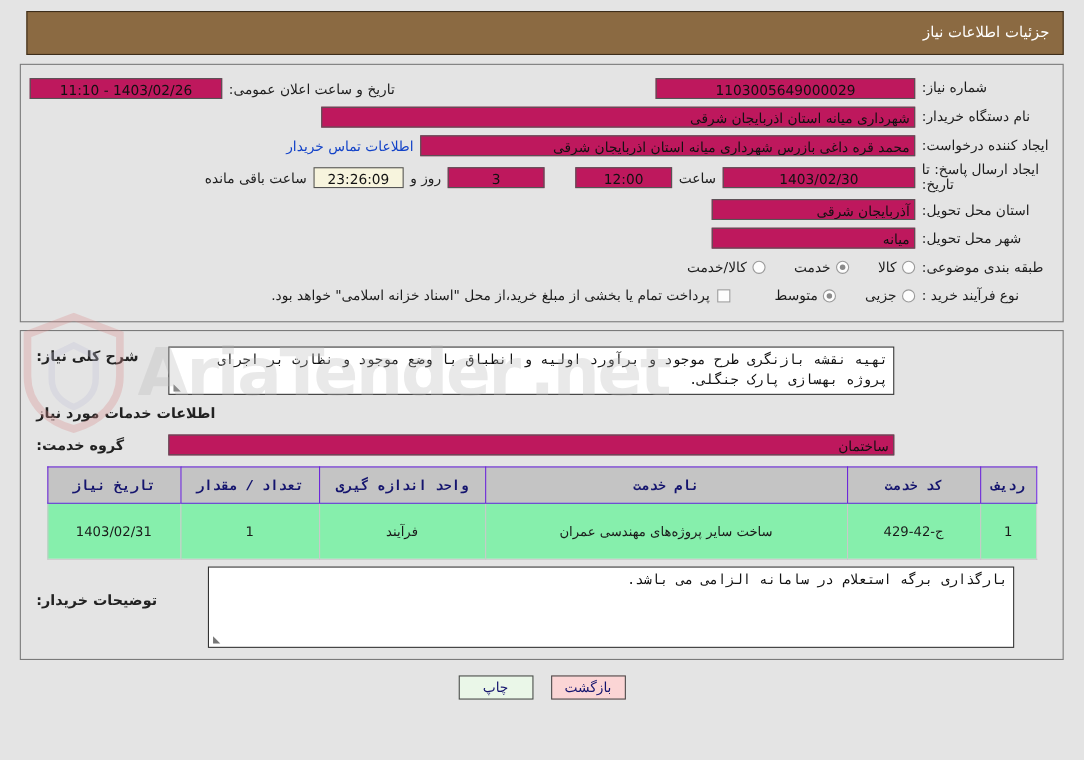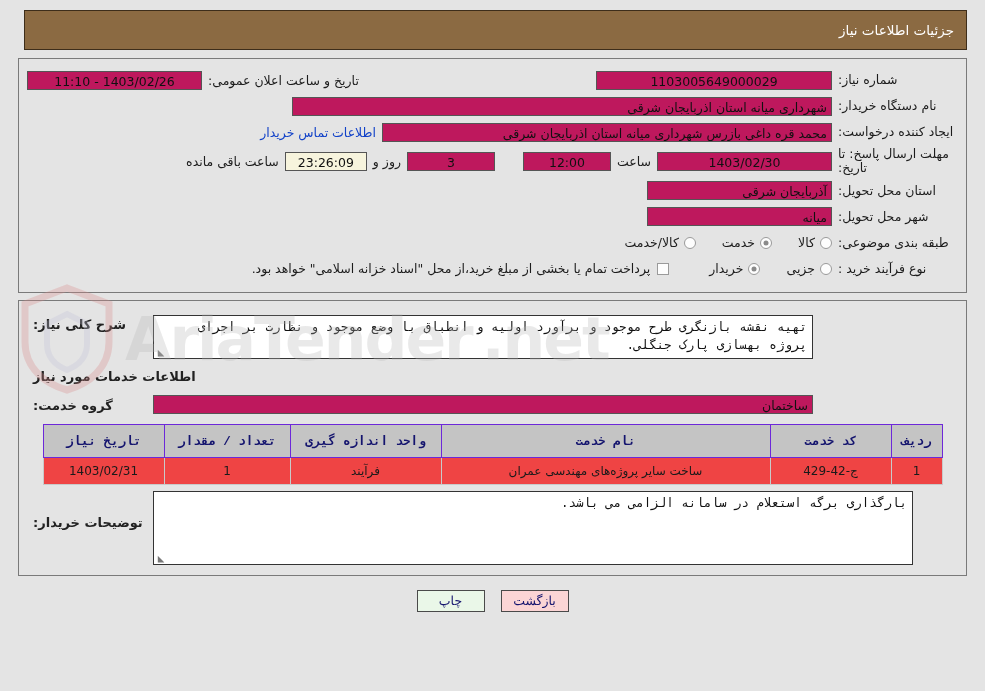--- a/index.html
+++ b/index.html
@@ -207,24 +207,24 @@
     color: #14146e;
     font-weight: bold;
     height: 28px;
     padding: 2px 5px;
     font-size: 12.5px;
     font-family: Liberation Mono, monospace;
   }
   table.grid td {
     border: 1px solid #c9c9c9;
     height: 26px;
-    padding: 0 5px;
+    padding: 12px 5px;
     text-align: center;
     color: #1a1a1a;
-    background: #ef4444;
+    background: #86efac;
   }
   td.svc-name { color: #1f6b2a; }
   td.svc-code { color: #14146e; }
   td.date-cell { color: #14146e; }
 
   
   .btn-bar {
     display: flex;
     justify-content: center;
     gap: 16px;
@@ -291,21 +291,21 @@
     <div class="fld w-org">شهرداری میانه استان اذربایجان شرقی</div>
   </div>
 
   <div class="row">
     <span class="lbl">ایجاد کننده درخواست:</span>
     <div class="fld w-person">محمد قره داغی بازرس شهرداری میانه استان اذربایجان شرقی</div>
     <span class="link">اطلاعات تماس خریدار</span>
   </div>
 
   <div class="row">
-    <span class="lbl two-line">مهلت ارسال پاسخ: تا تاریخ:</span>
+    <span class="lbl two-line">ایجاد ارسال پاسخ: تا تاریخ:</span>
     <div class="fld w-date">1403/02/30</div>
     <span class="inline-lbl">ساعت</span>
     <div class="fld w-hour">12:00</div>
     <span style="width:28px"></span>
     <div class="fld w-days">3</div>
     <span class="inline-lbl">روز و</span>
     <div class="fld w-count yellow">23:26:09</div>
     <span class="inline-lbl">ساعت باقی مانده</span>
   </div>
 
@@ -339,21 +339,21 @@
 
   <div class="row">
     <span class="lbl">نوع فرآیند خرید :</span>
     <div class="radio-group">
       <span class="radio-item">
         <span class="radio"></span>
         <span class="radio-label">جزیی</span>
       </span>
       <span class="radio-item">
         <span class="radio on"></span>
-        <span class="radio-label">خریدار</span>
+        <span class="radio-label">متوسط</span>
       </span>
     </div>
     <span style="width:14px"></span>
     <span class="chk"></span>
     <span class="note-text">پرداخت تمام یا بخشی از مبلغ خرید،از محل "اسناد خزانه اسلامی" خواهد بود.</span>
   </div>
 
   <div class="watermark">
     <div class="wm-inner">
       <svg class="wm-shield" viewBox="0 0 96 110">
@@ -405,21 +405,21 @@
           <td class="svc-code">ج-42-429</td>
           <td class="svc-name">ساخت سایر پروژه‌های مهندسی عمران</td>
           <td>فرآیند</td>
           <td>1</td>
           <td class="date-cell">1403/02/31</td>
         </tr>
       </tbody>
     </table>
   </div>
 
-  <div class="ta-row" style="margin-top:6px;">
+  <div class="ta-row" style="margin-top:6px;gap:36px;">
     <span class="spacer"></span>
     <div class="ta ta-notes">
       <span>بارگذاری برگه استعلام در سامانه الزامی می باشد.</span>
       <span class="grip">◣</span>
     </div>
     <span class="ta-lbl" style="padding-top:24px;">توضیحات خریدار:</span>
   </div>
 </div>
 
 <div class="btn-bar">

